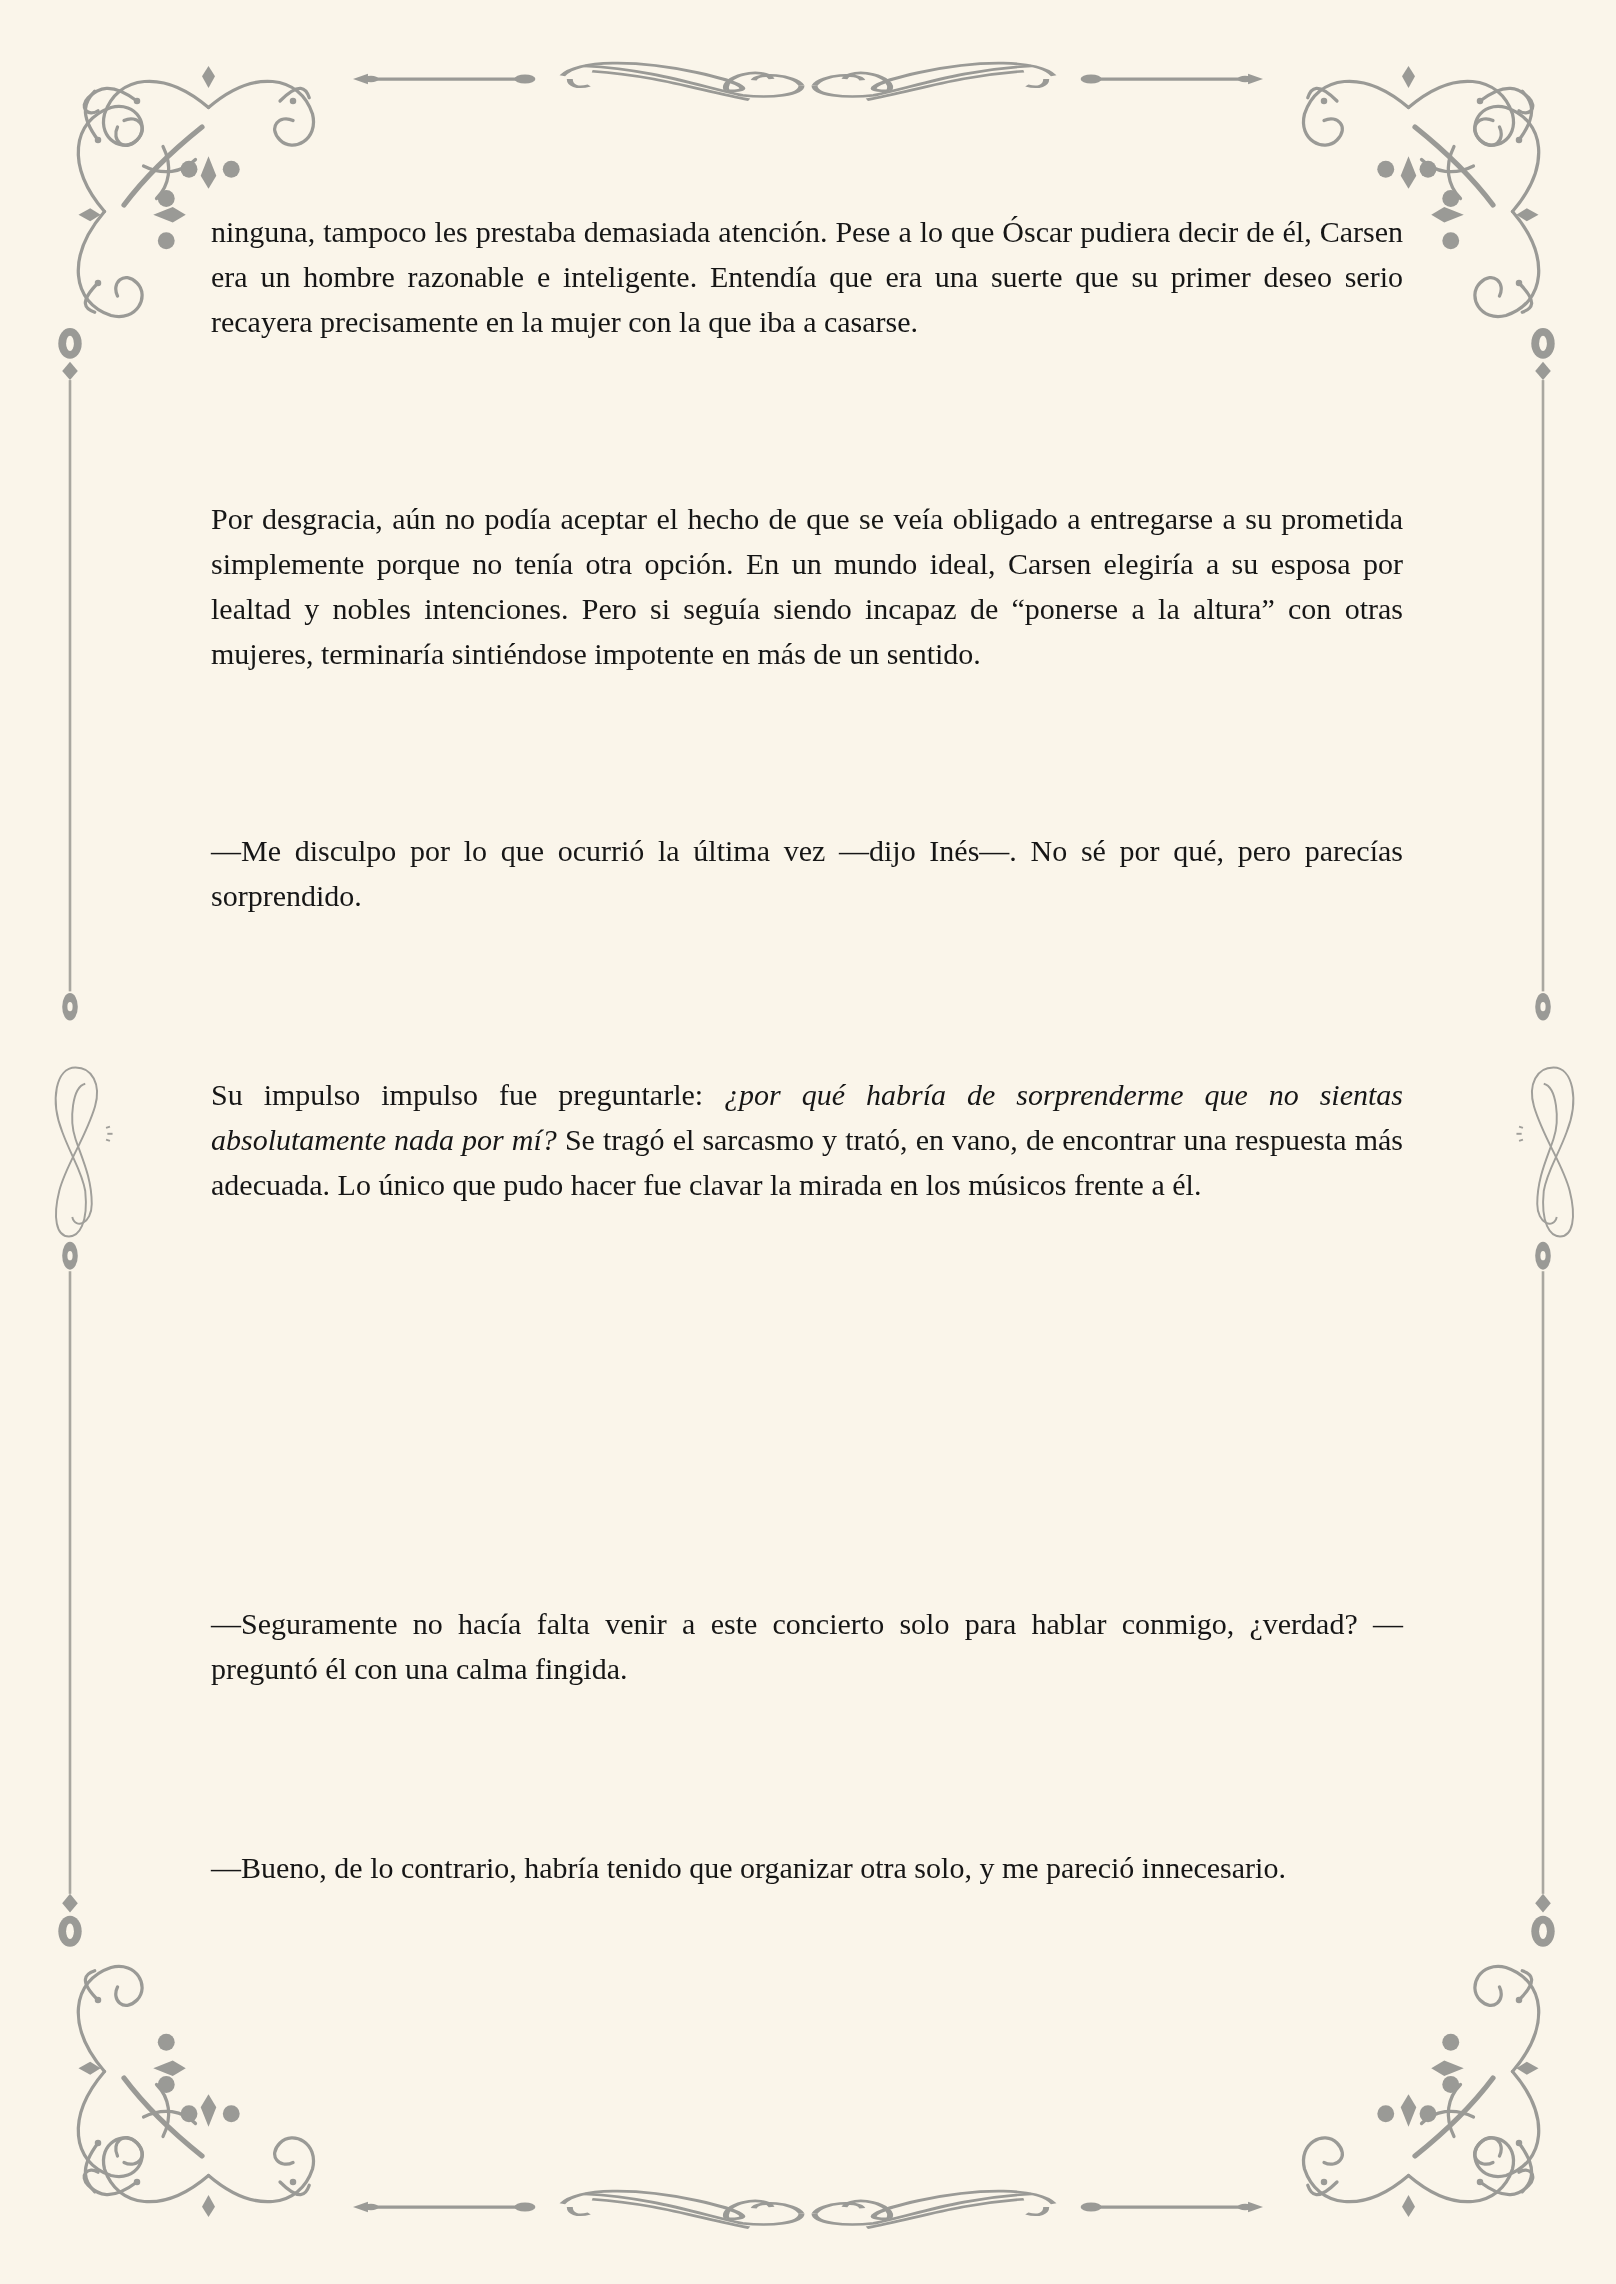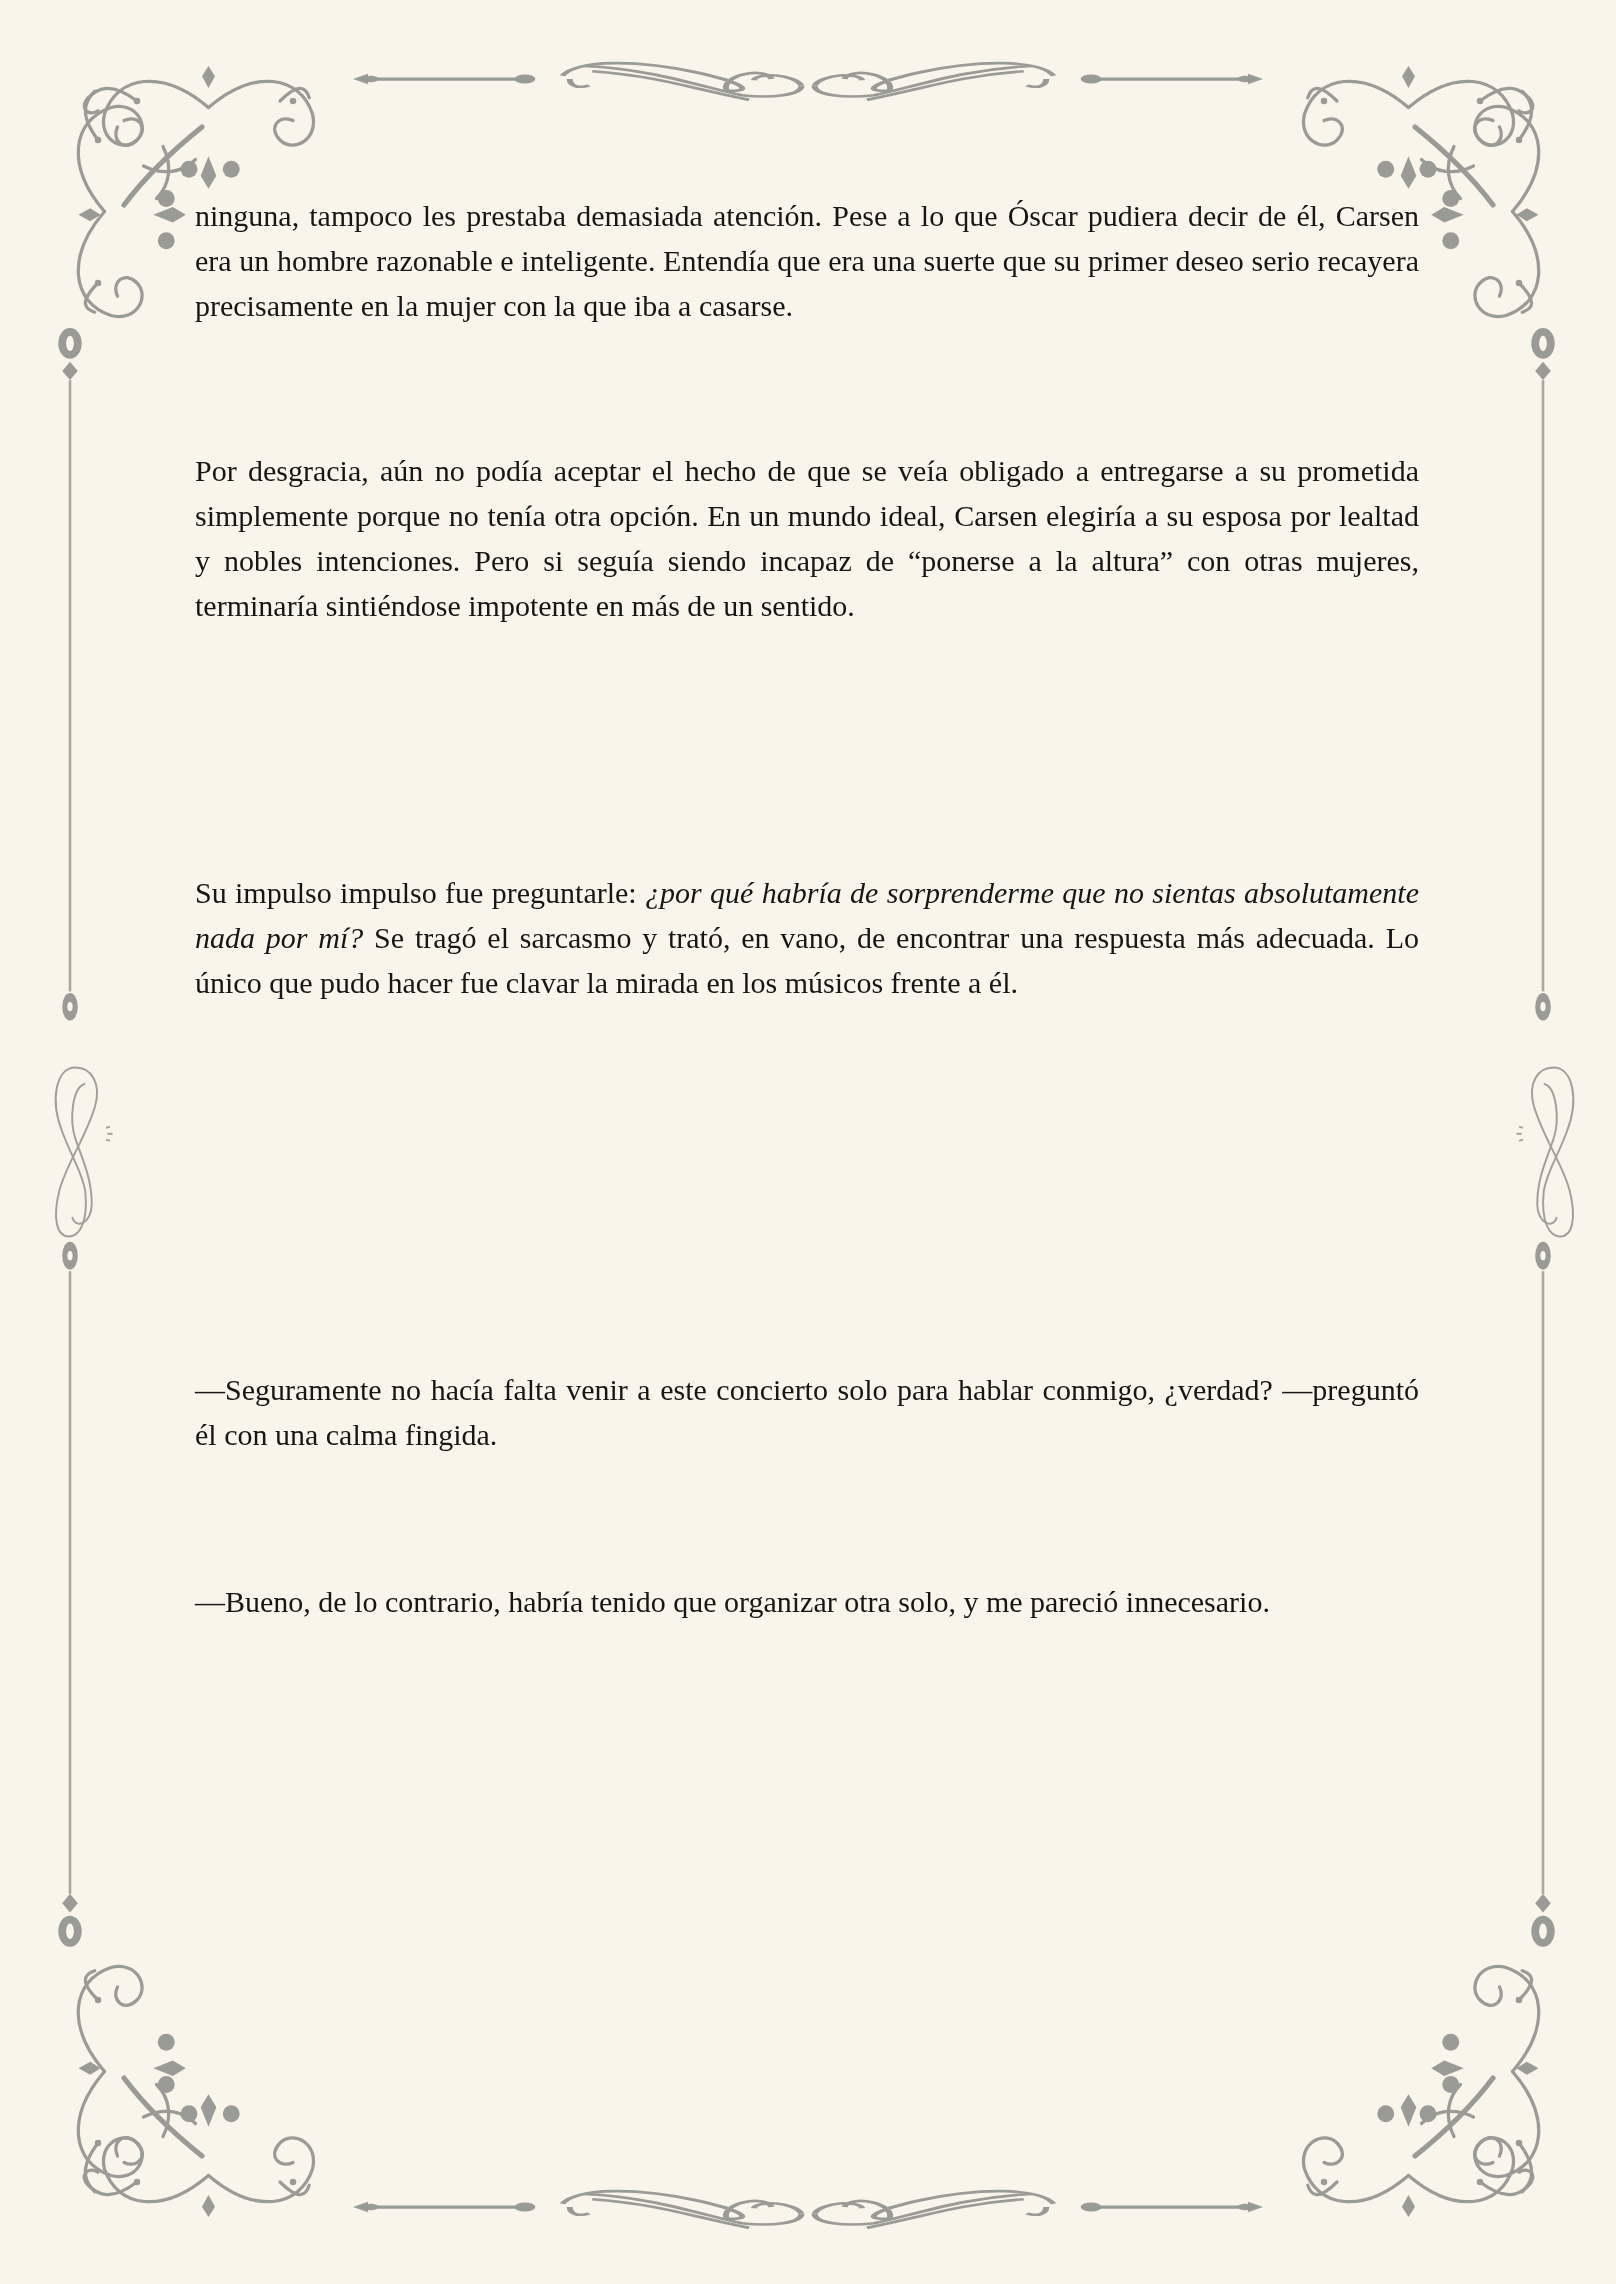--- a/index.html
+++ b/index.html
@@ -18,21 +18,21 @@
     position: absolute;
     left: 195px;
     top: 193px;
     width: 1224px;
     font-family: "Liberation Serif", "DejaVu Serif", serif;
     font-size: 30px;
     line-height: 45px;
     color: #161616;
     text-align: justify;
   }
-  .para { margin: 0; }
+  .para { margin: 16px; }
   .gap-big { height: 120px; }
   .gap-big2 { height: 122px; }
   em.it { font-style: italic; }
 </style>
 </head>
 <body>
 
 <div class="page">
 
   <svg width="0" height="0" style="position:absolute">
@@ -179,20 +179,21 @@
     <svg width="26" height="716" viewBox="0 0 40 460" preserveAspectRatio="none" style="height:716px; transform:scaleY(-1)">
         <use href="#rod-orn"></use>
       </svg>
   </div>
 
   <div class="text-block">
     <p class="para">ninguna, tampoco les prestaba demasiada atención. Pese a lo que Óscar pudiera decir de él, Carsen era un hombre razonable e inteligente. Entendía que era una suerte que su primer deseo serio recayera precisamente en la mujer con la que iba a casarse.</p>
     <div class="gap-big"></div>
     <p class="para">Por desgracia, aún no podía aceptar el hecho de que se veía obligado a entregarse a su prometida simplemente porque no tenía otra opción. En un mundo ideal, Carsen elegiría a su esposa por lealtad y nobles intenciones. Pero si seguía siendo incapaz de “ponerse a la altura” con otras mujeres, terminaría sintiéndose impotente en más de un sentido.</p>
     <div class="gap-big"></div>
+    <p class="para">—Me disculpo por lo que ocurrió la última vez —dijo Inés—. No sé por qué, pero parecías sorprendido.</p>
     <div class="gap-big2"></div>
     <p class="para"><span>Su impulso impulso fue preguntarle: </span><em class="it">¿por qué habría de sorprenderme que no sientas absolutamente nada por mí?</em><span> Se tragó el sarcasmo y trató, en vano, de encontrar una respuesta más adecuada. Lo único que pudo hacer fue clavar la mirada en los músicos frente a él.</span></p>
     <div class="gap-big"></div>
     <div class="gap-big2"></div>
     <div class="gap-big"></div>
     <p class="para">—Seguramente no hacía falta venir a este concierto solo para hablar conmigo, ¿verdad? —preguntó él con una calma fingida.</p>
     <div class="gap-big2"></div>
     <p class="para">—Bueno, de lo contrario, habría tenido que organizar otra solo, y me pareció innecesario.</p>
   </div>
 

